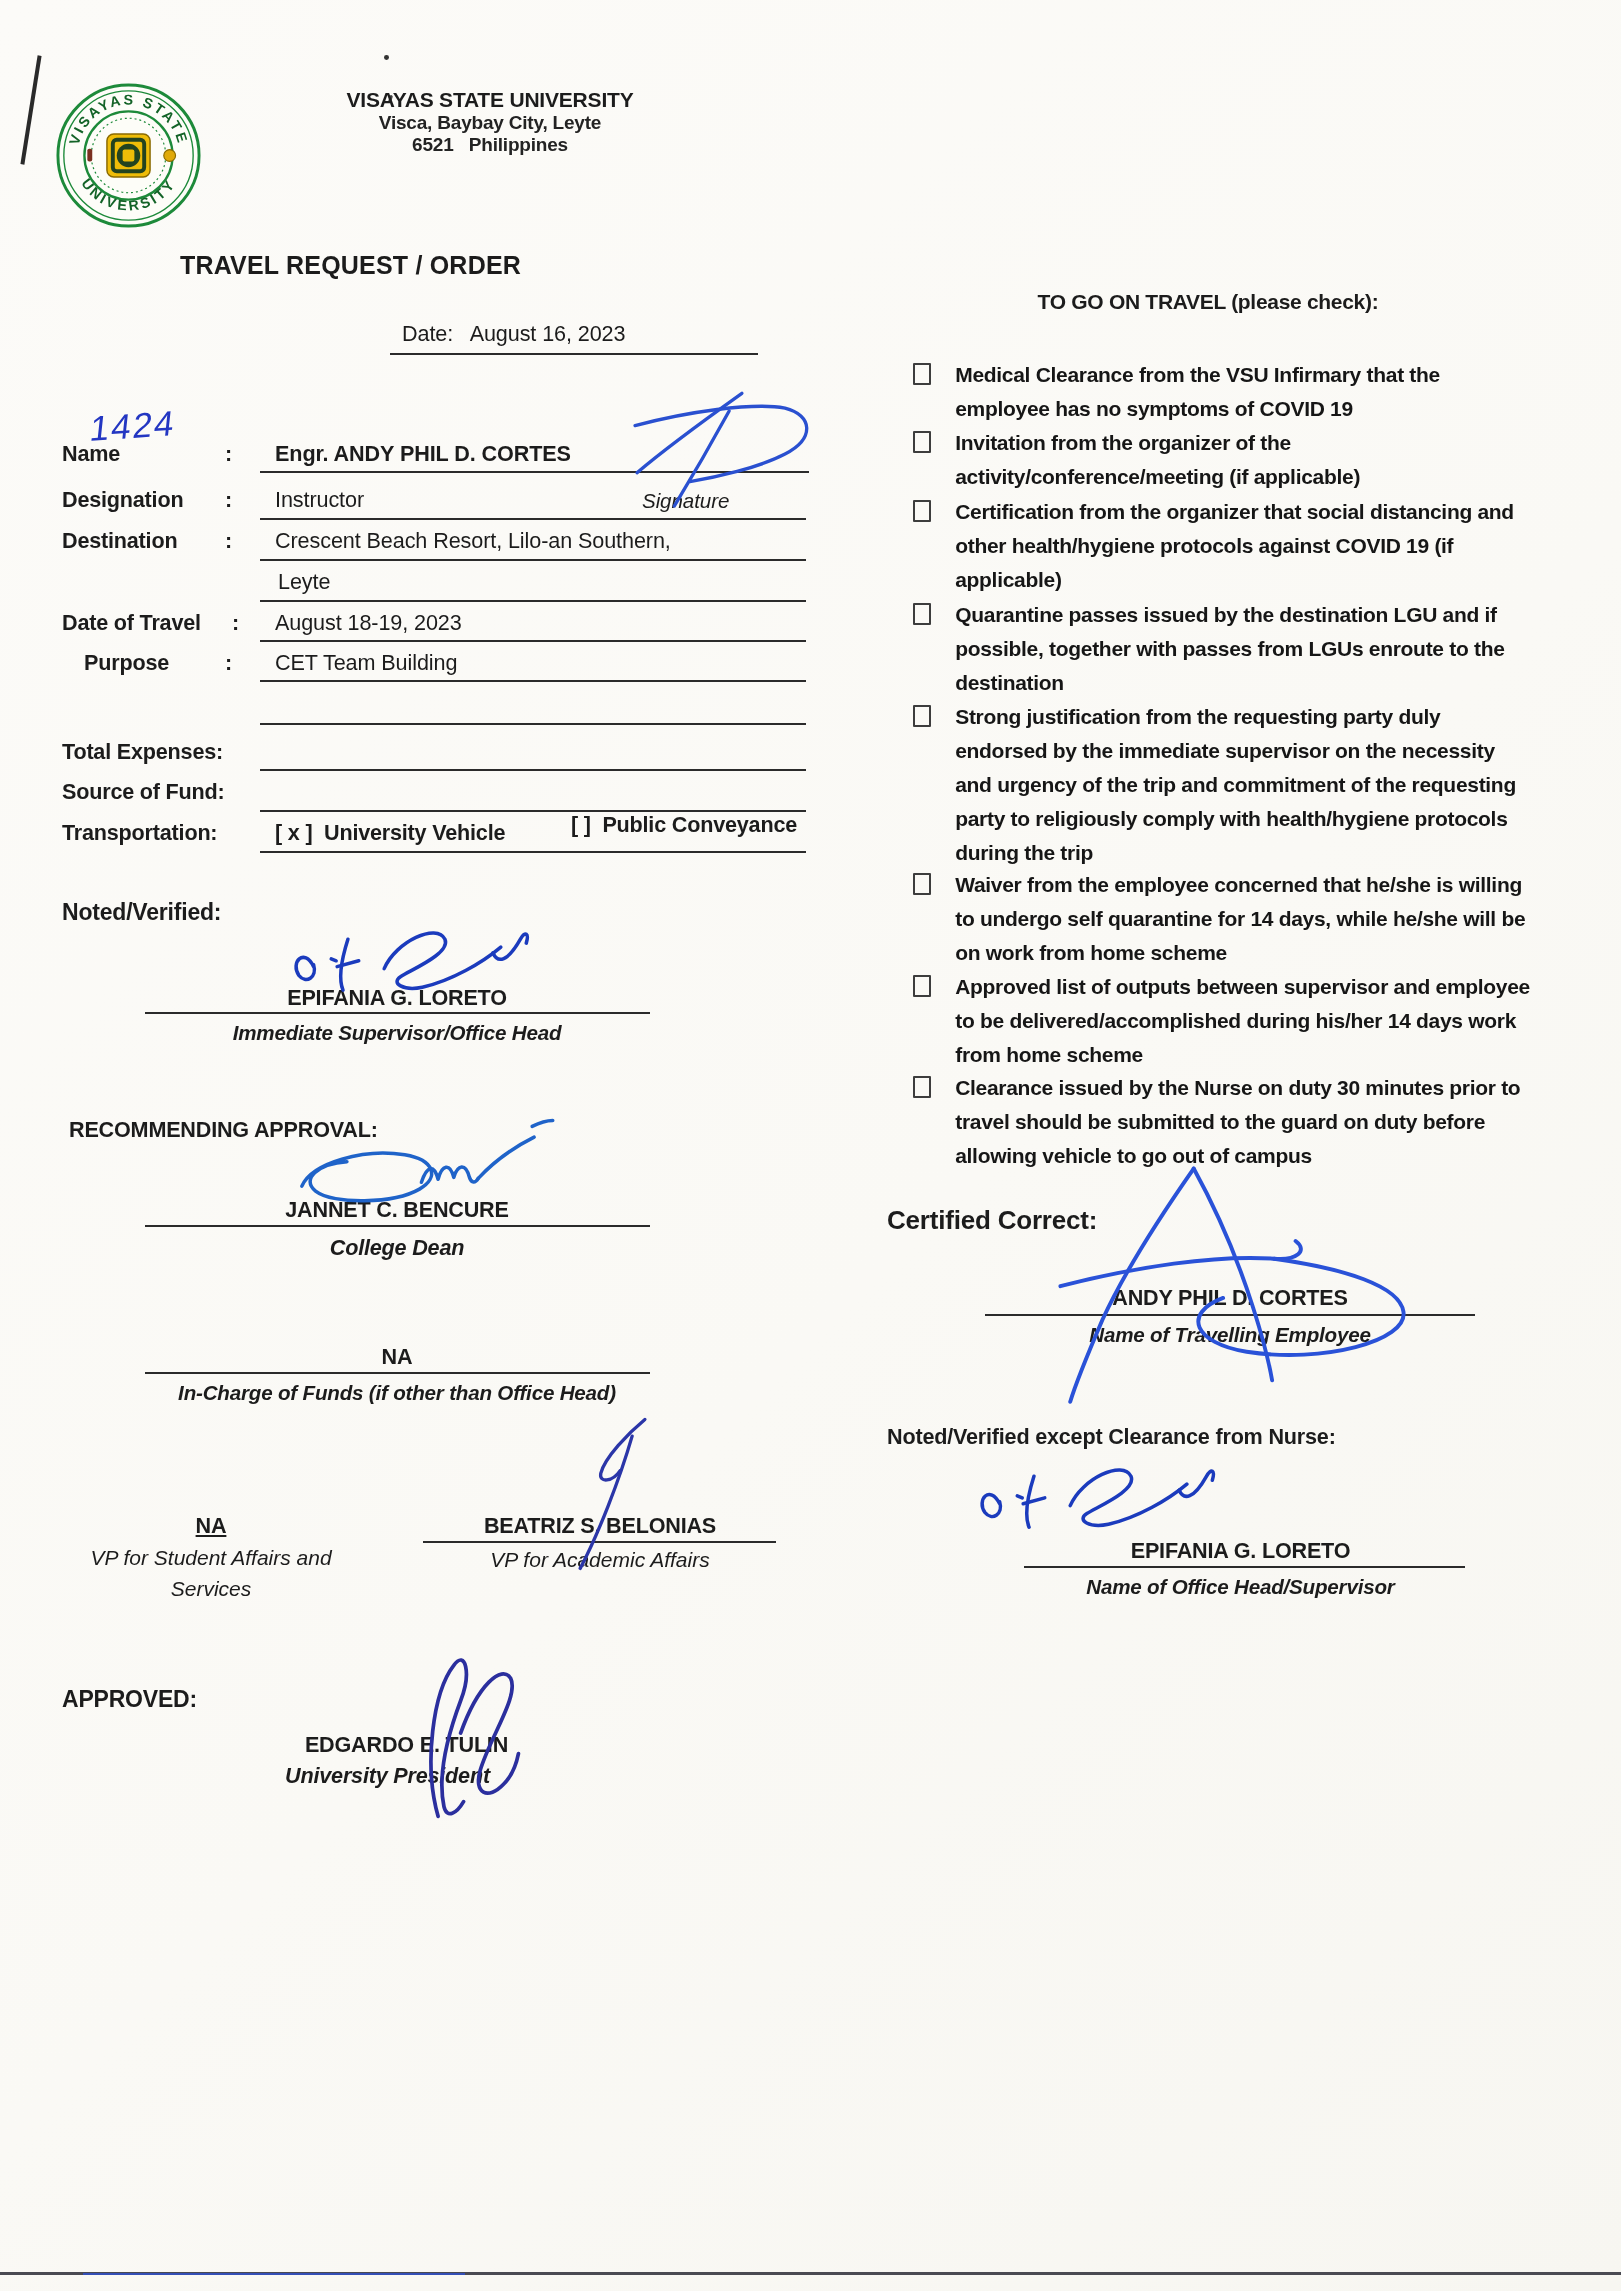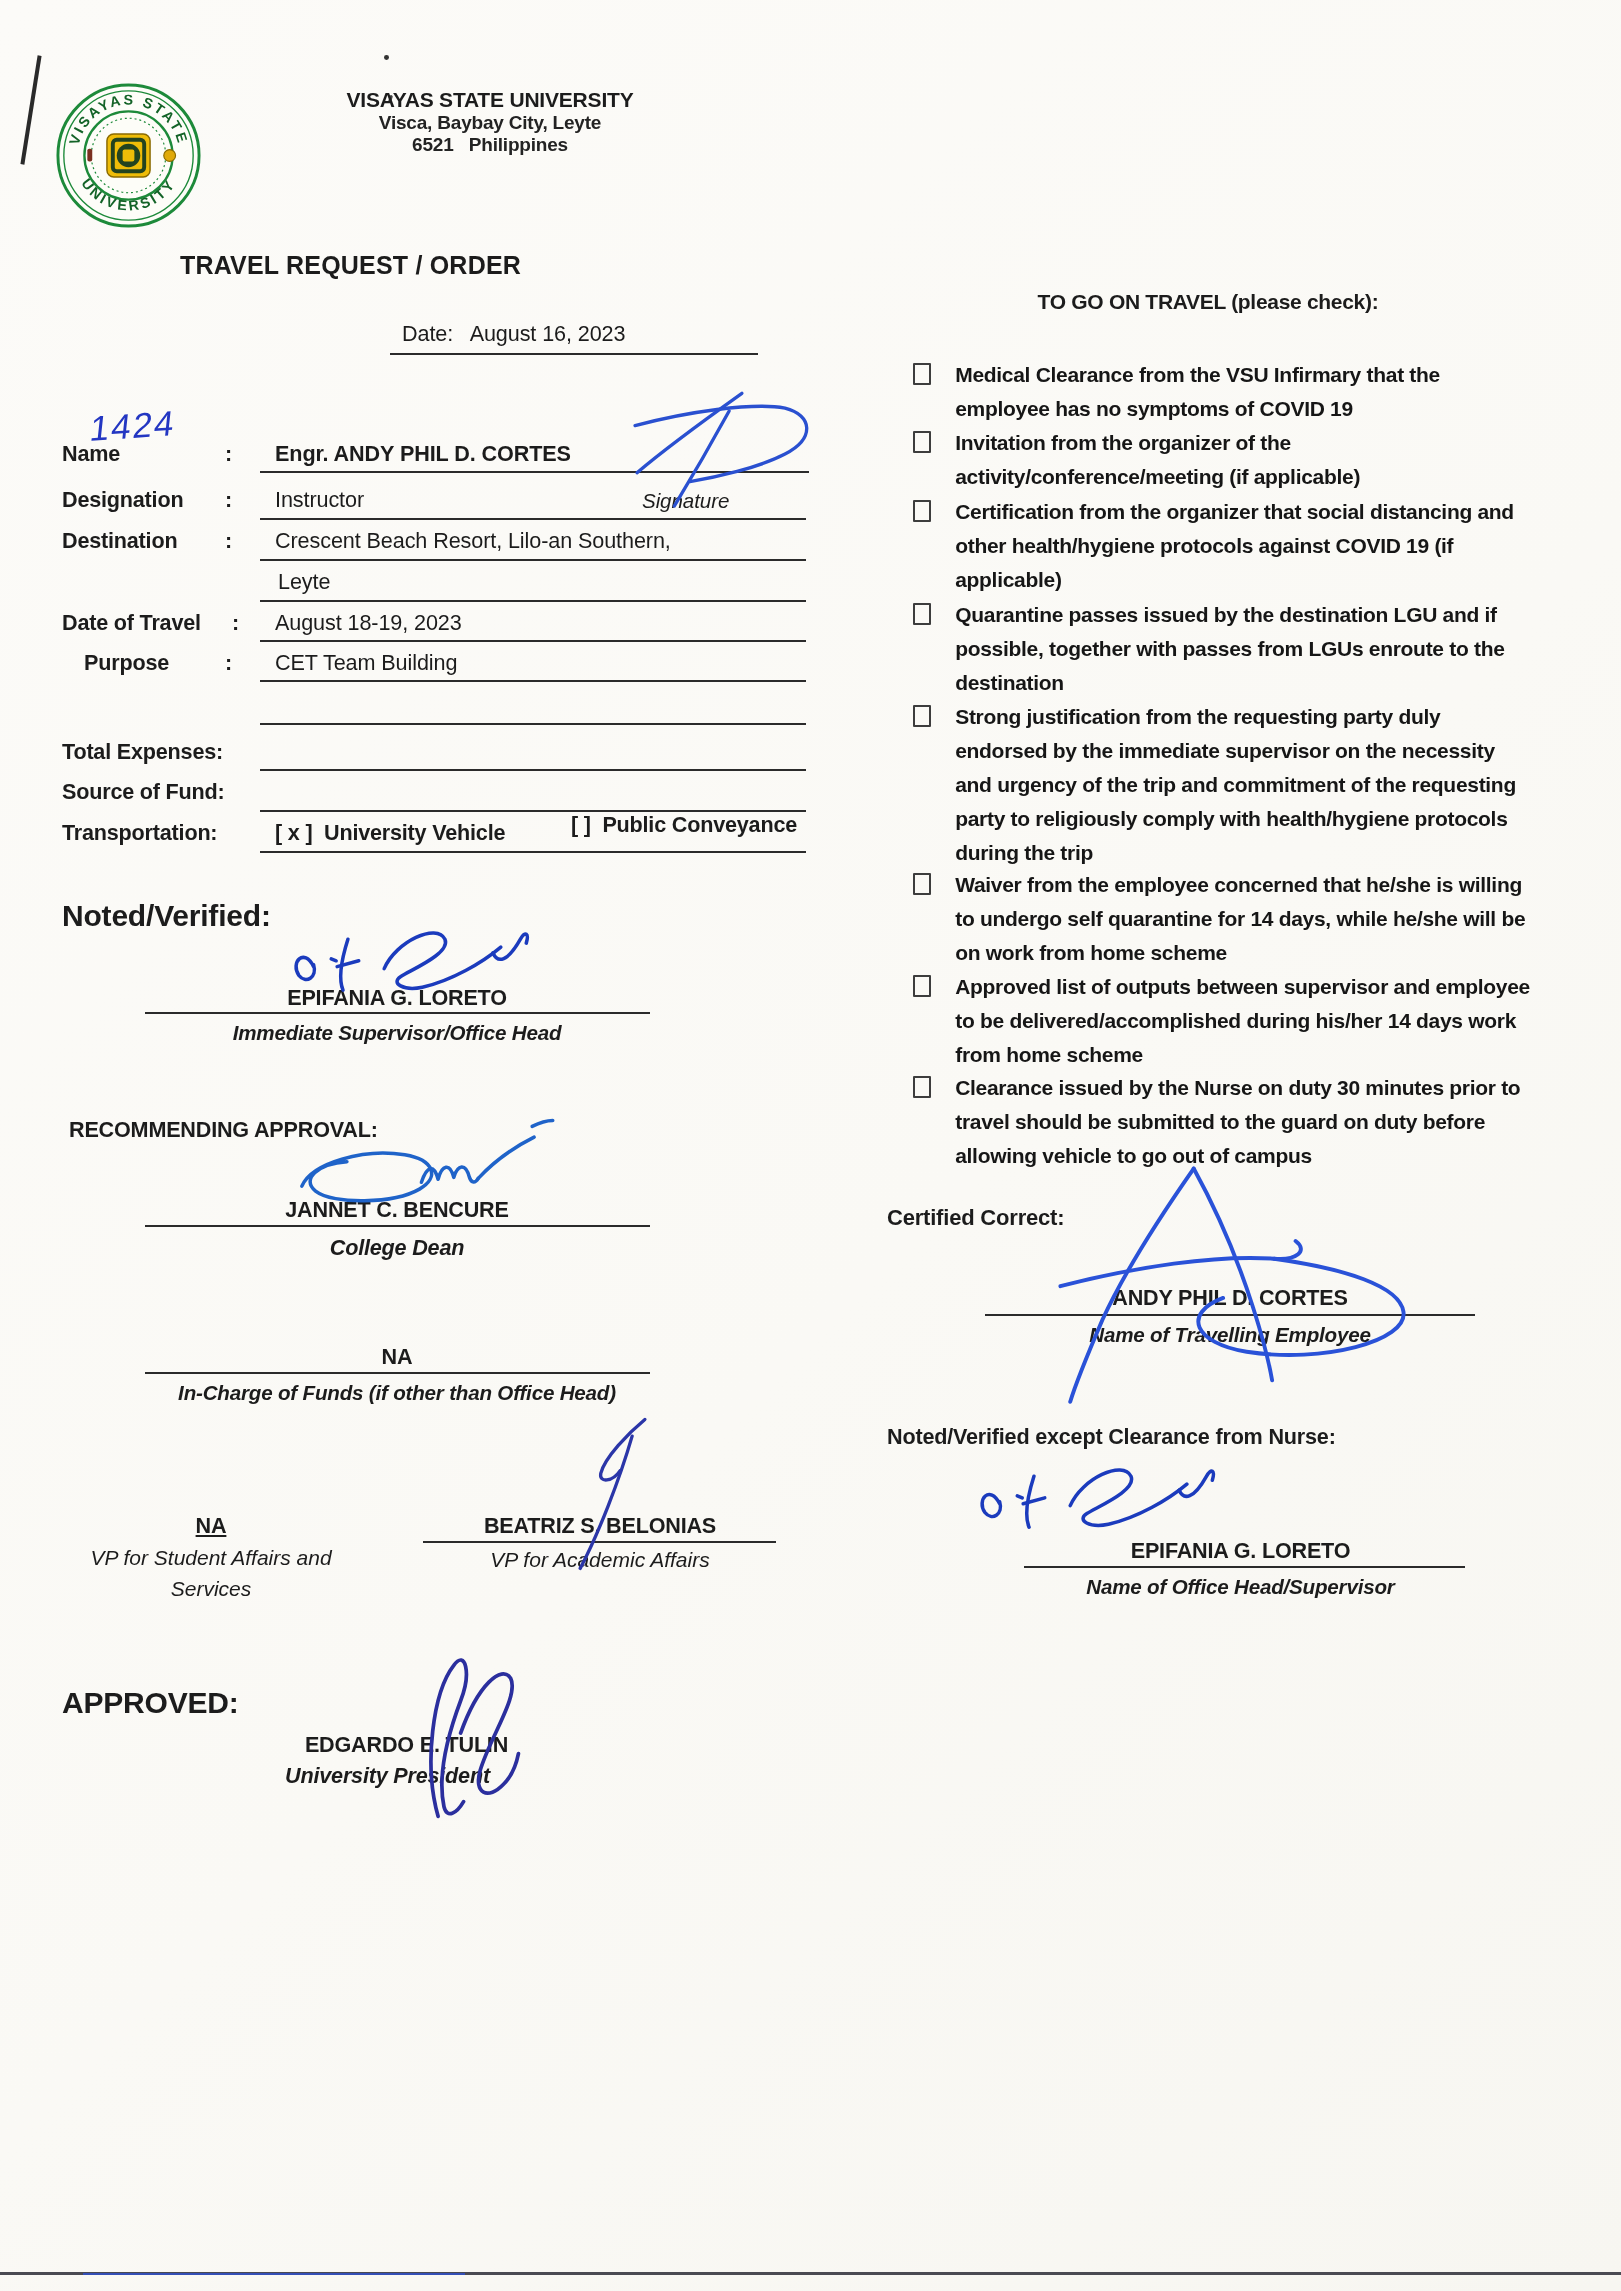--- a/index.html
+++ b/index.html
@@ -9,21 +9,21 @@
   .abs{position:absolute;}
   .b{font-weight:700;}
   .i{font-style:italic;}
   .lbl{font-size:21.6px;font-weight:700;letter-spacing:-0.2px;white-space:nowrap;}
   .val{font-size:21.6px;letter-spacing:-0.1px;white-space:nowrap;}
   .colon{left:225px;font-size:21.6px;font-weight:700;}
   .uline{border-bottom:2px solid #2b2b2b;height:0;}
   .center{text-align:center;}
   .sig-name{font-size:21.6px;font-weight:700;letter-spacing:-0.2px;}
   .sig-title{font-size:20.6px;font-weight:700;font-style:italic;letter-spacing:-0.2px;}
-  .sec-label{font-size:30px;font-weight:700;letter-spacing:-0.2px;}
+  .sec-label{font-size:23px;font-weight:700;letter-spacing:-0.2px;}
   .cl-item{position:absolute;left:913px;width:617px;display:flex;align-items:flex-start;}
   .cl-box{flex:0 0 auto;width:13.7px;height:18.6px;border:2px solid #3d3d3d;border-radius:1px;
           margin:4.9px 24.5px 0 0;background:transparent;}
   .cl-text{font-size:21px;font-weight:700;line-height:34px;letter-spacing:-0.3px;
            width:588px;color:#161616;}
   .ink{position:absolute;left:0;top:0;pointer-events:none;}
   .note{font-size:35px;color:#2336c2;transform:rotate(-4deg) skewX(-10deg);letter-spacing:2px;}
   .headline{font-size:21px;font-weight:700;letter-spacing:-0.2px;}
   .addr{font-size:19px;font-weight:700;letter-spacing:-0.2px;color:#232323;white-space:pre;}
   .artifact{background:#2a2a2a;}
@@ -176,21 +176,21 @@
   </div>
   <div class="cl-item" style="top:970px;">
     <span class="cl-box"></span>
     <span class="cl-text">Approved list of outputs between supervisor and employee to be delivered/accomplished during his/her 14 days work from home scheme</span>
   </div>
   <div class="cl-item" style="top:1071px;">
     <span class="cl-box"></span>
     <span class="cl-text">Clearance issued by the Nurse on duty 30 minutes prior to travel should be submitted to the guard on duty before allowing vehicle to go out of campus</span>
   </div>
 
-  <div class="abs sec-label" style="left:887px;top:1205px;font-size:22px;">Certified Correct:</div>
+  <div class="abs sec-label" style="left:887px;top:1205px;font-size:26px;">Certified Correct:</div>
   <div class="abs center sig-name" style="left:985px;top:1285px;width:490px;">ANDY PHIL D. CORTES</div>
   <div class="abs uline" style="left:985px;top:1314px;width:490px;"></div>
   <div class="abs center sig-title" style="left:985px;top:1323px;width:490px;">Name of Travelling Employee</div>
 
   <div class="abs sec-label" style="left:887px;top:1424px;font-size:21.6px;">Noted/Verified except Clearance from Nurse:</div>
   <div class="abs center sig-name" style="left:1010px;top:1538px;width:461px;">EPIFANIA G. LORETO</div>
   <div class="abs uline" style="left:1024px;top:1566px;width:441px;"></div>
   <div class="abs center sig-title" style="left:1010px;top:1575px;width:461px;">Name of Office Head/Supervisor</div>
 
   <svg class="ink" width="1621" height="2292" viewBox="0 0 1654 2338">

